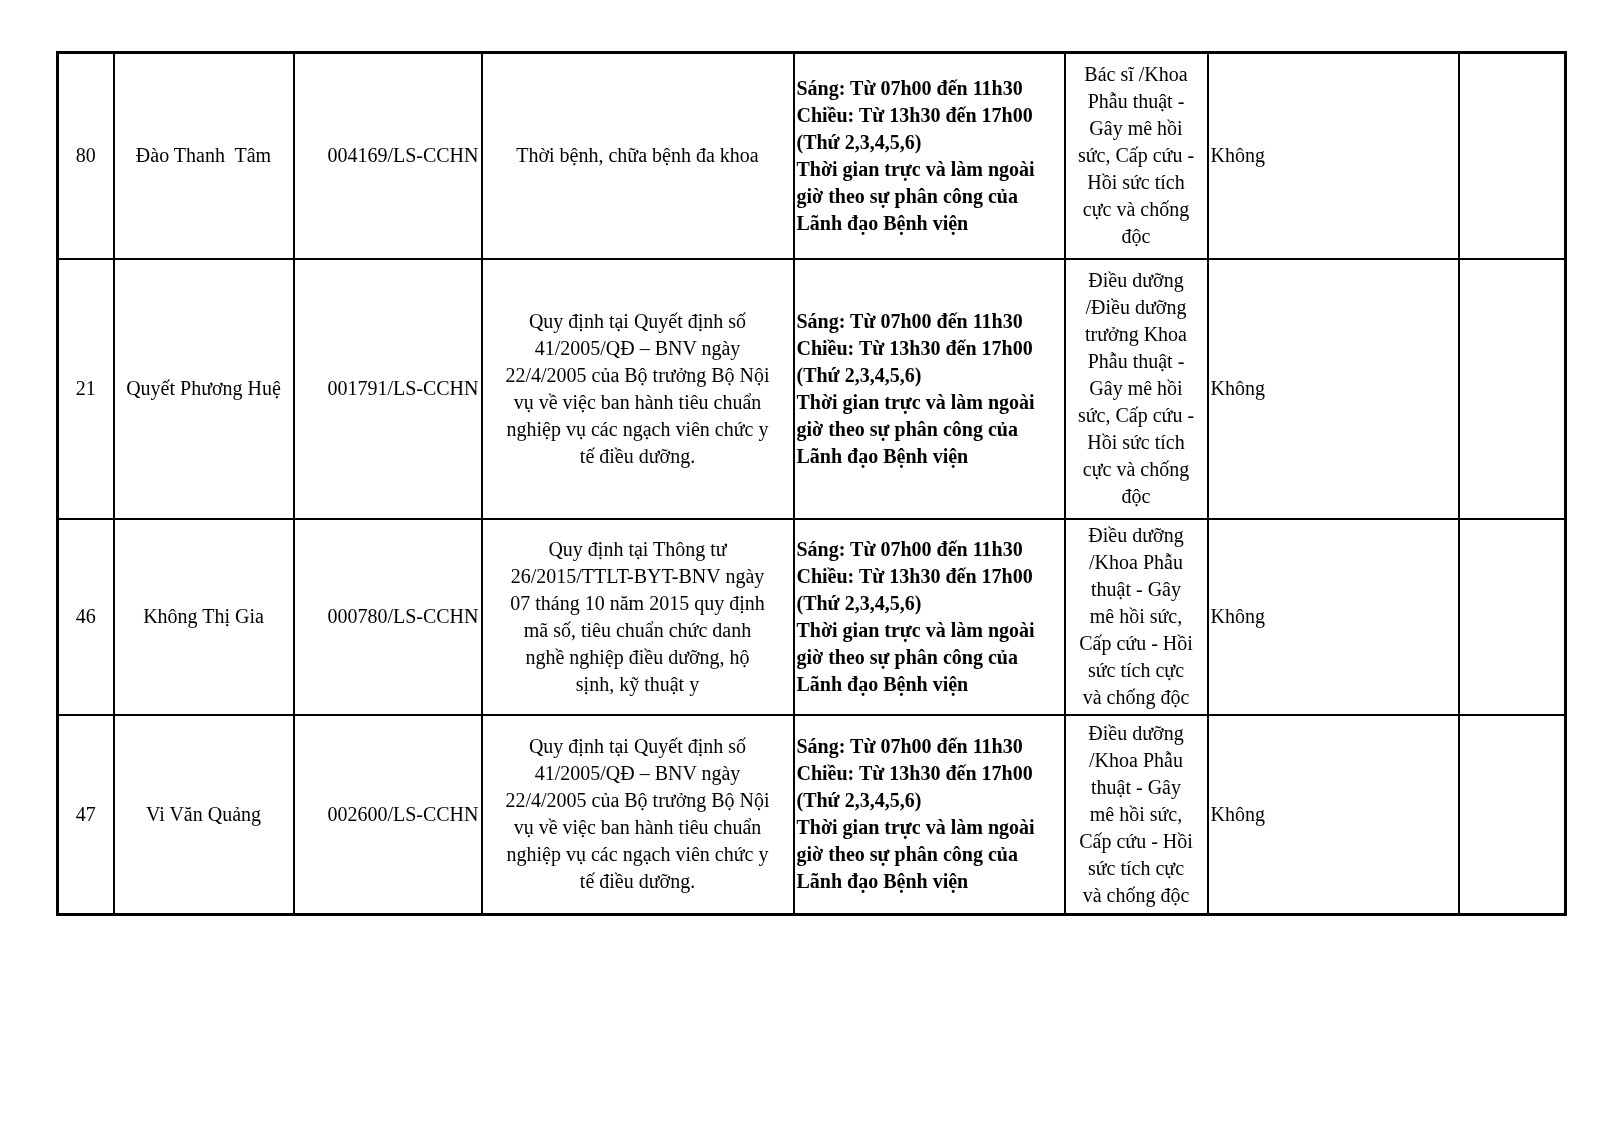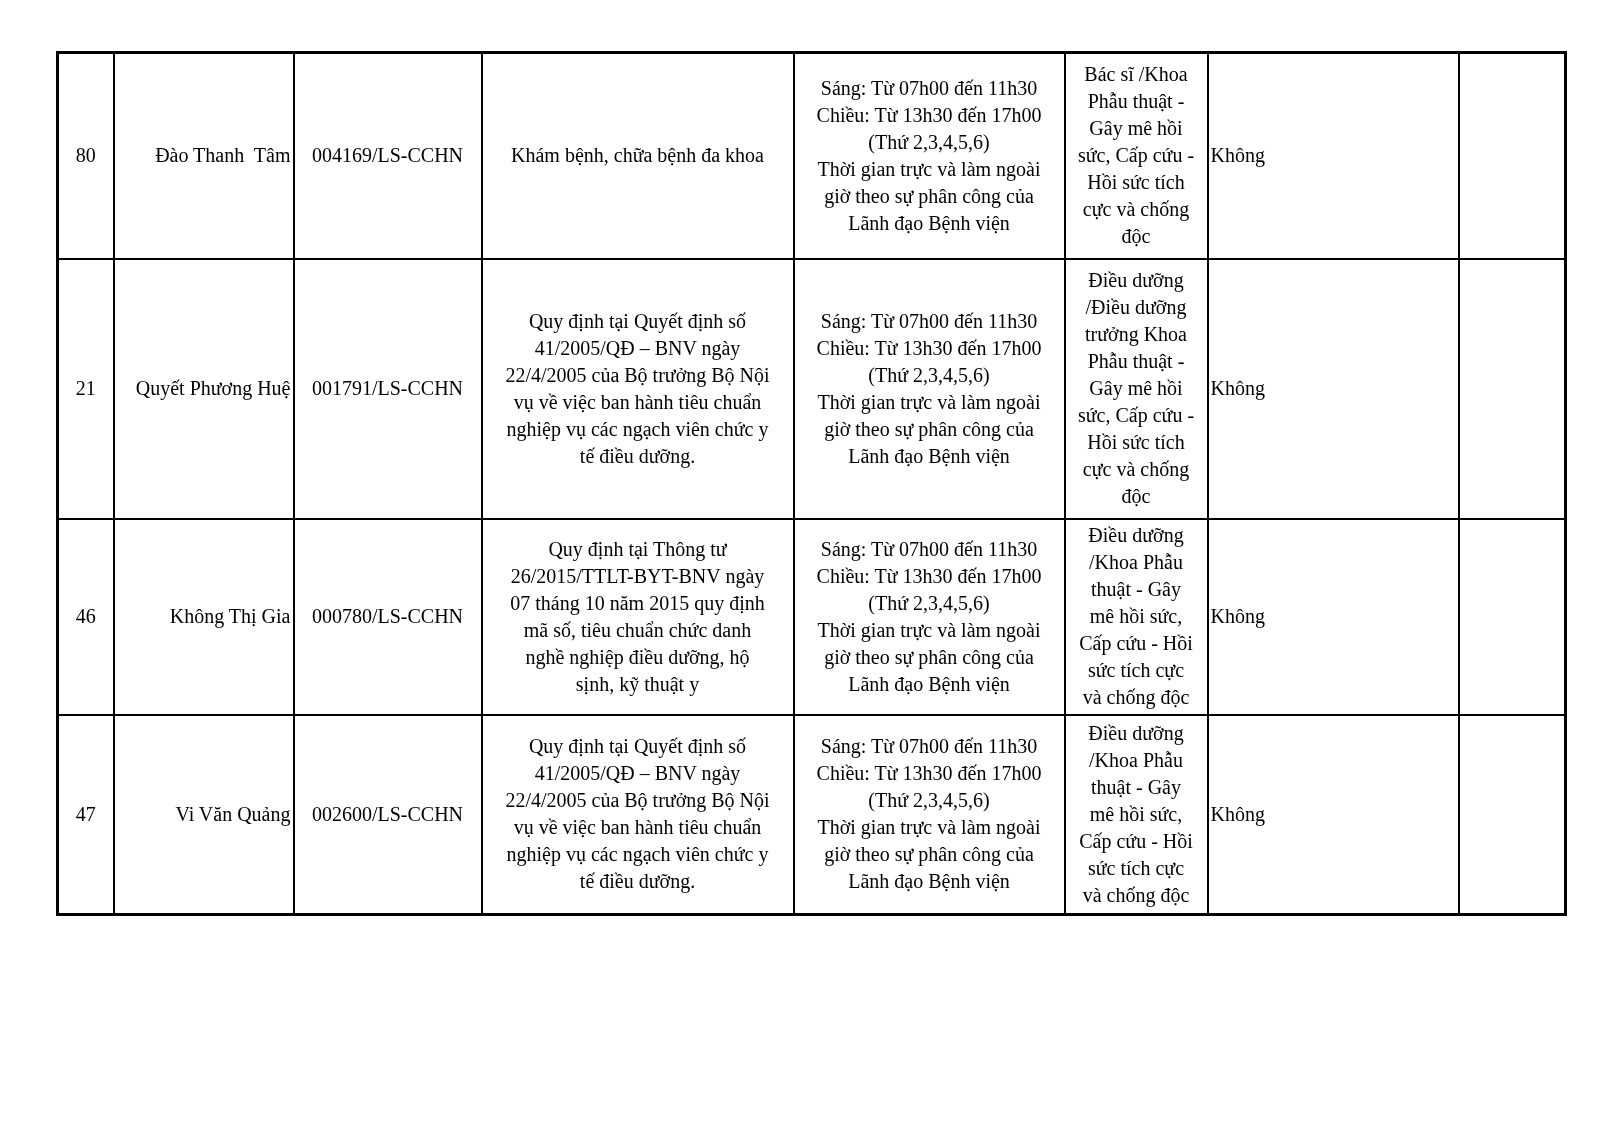--- a/index.html
+++ b/index.html
@@ -37,24 +37,24 @@
     font-size: 20px;
     line-height: 27px;
     overflow: hidden;
   }
   tr.r-44 { height: 206px; }
   tr.r-45 { height: 260px; }
   tr.r-46 { height: 196px; }
   tr.r-47 { height: 200px; }
 
   td.c-stt     { text-align: center; }
-  td.c-name    { text-align: right; padding-left: 6px; padding-right: 4px; white-space: pre-wrap; margin-left: 7px; }
-  td.c-license { text-align: center; white-space: nowrap; }
+  td.c-name    { text-align: center; padding-left: 6px; padding-right: 4px; white-space: pre-wrap; margin-left: 7px; }
+  td.c-license { text-align: right; white-space: nowrap; }
   td.c-scope   { text-align: center; white-space: pre; }
-  td.c-sched   { text-align: center; white-space: pre; }
+  td.c-sched   { text-align: left; white-space: pre; font-weight: bold; }
   td.c-pos     { text-align: center; white-space: pre; padding: 0 1px; }
   td.c-note    { }
   td.c-extra   { text-align: center; }
 </style>
 </head>
 <body>
 
 <div class="sheet">
   <table class="doc-table">
     <colgroup>
@@ -65,21 +65,21 @@
       <col style="width:271px">
       <col style="width:143px">
       <col style="width:251px">
       <col style="width:107px">
     </colgroup>
     <tbody>
       <tr class="r-44">
         <td class="c-stt">80</td>
         <td class="c-name">Đào Thanh  Tâm</td>
         <td class="c-license">004169/LS-CCHN</td>
-        <td class="c-scope">Khám bệnh, chữa bệnh đa khoa</td>
+        <td class="c-scope">Thời bệnh, chữa bệnh đa khoa</td>
         <td class="c-sched">Sáng: Từ 07h00 đến 11h30
 Chiều: Từ 13h30 đến 17h00
 (Thứ 2,3,4,5,6)
 Thời gian trực và làm ngoài
 giờ theo sự phân công của
 Lãnh đạo Bệnh viện</td>
         <td class="c-pos">Bác sĩ /Khoa
 Phẫu thuật -
 Gây mê hồi
 sức, Cấp cứu -

